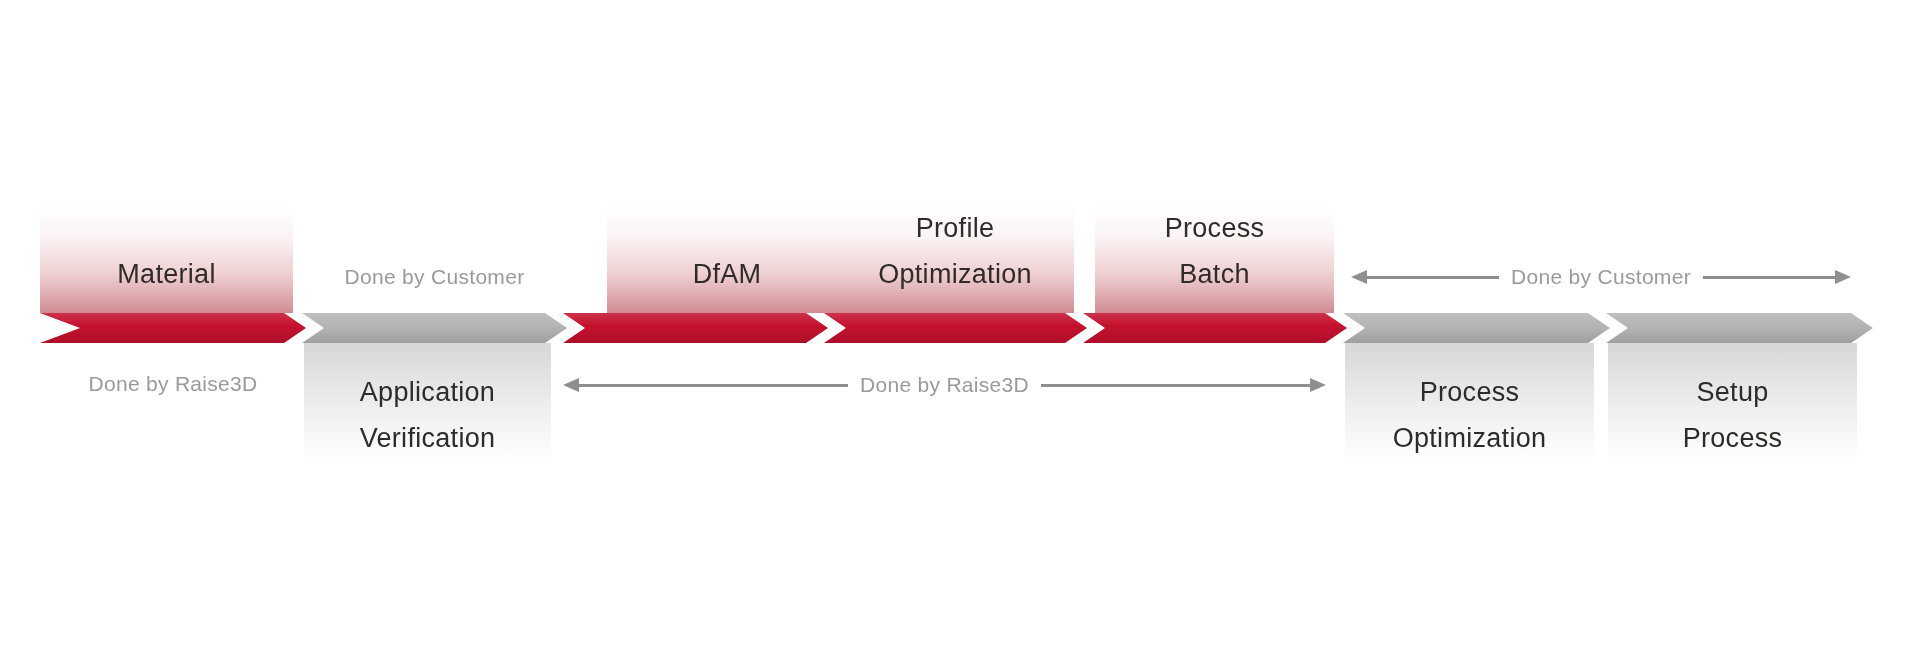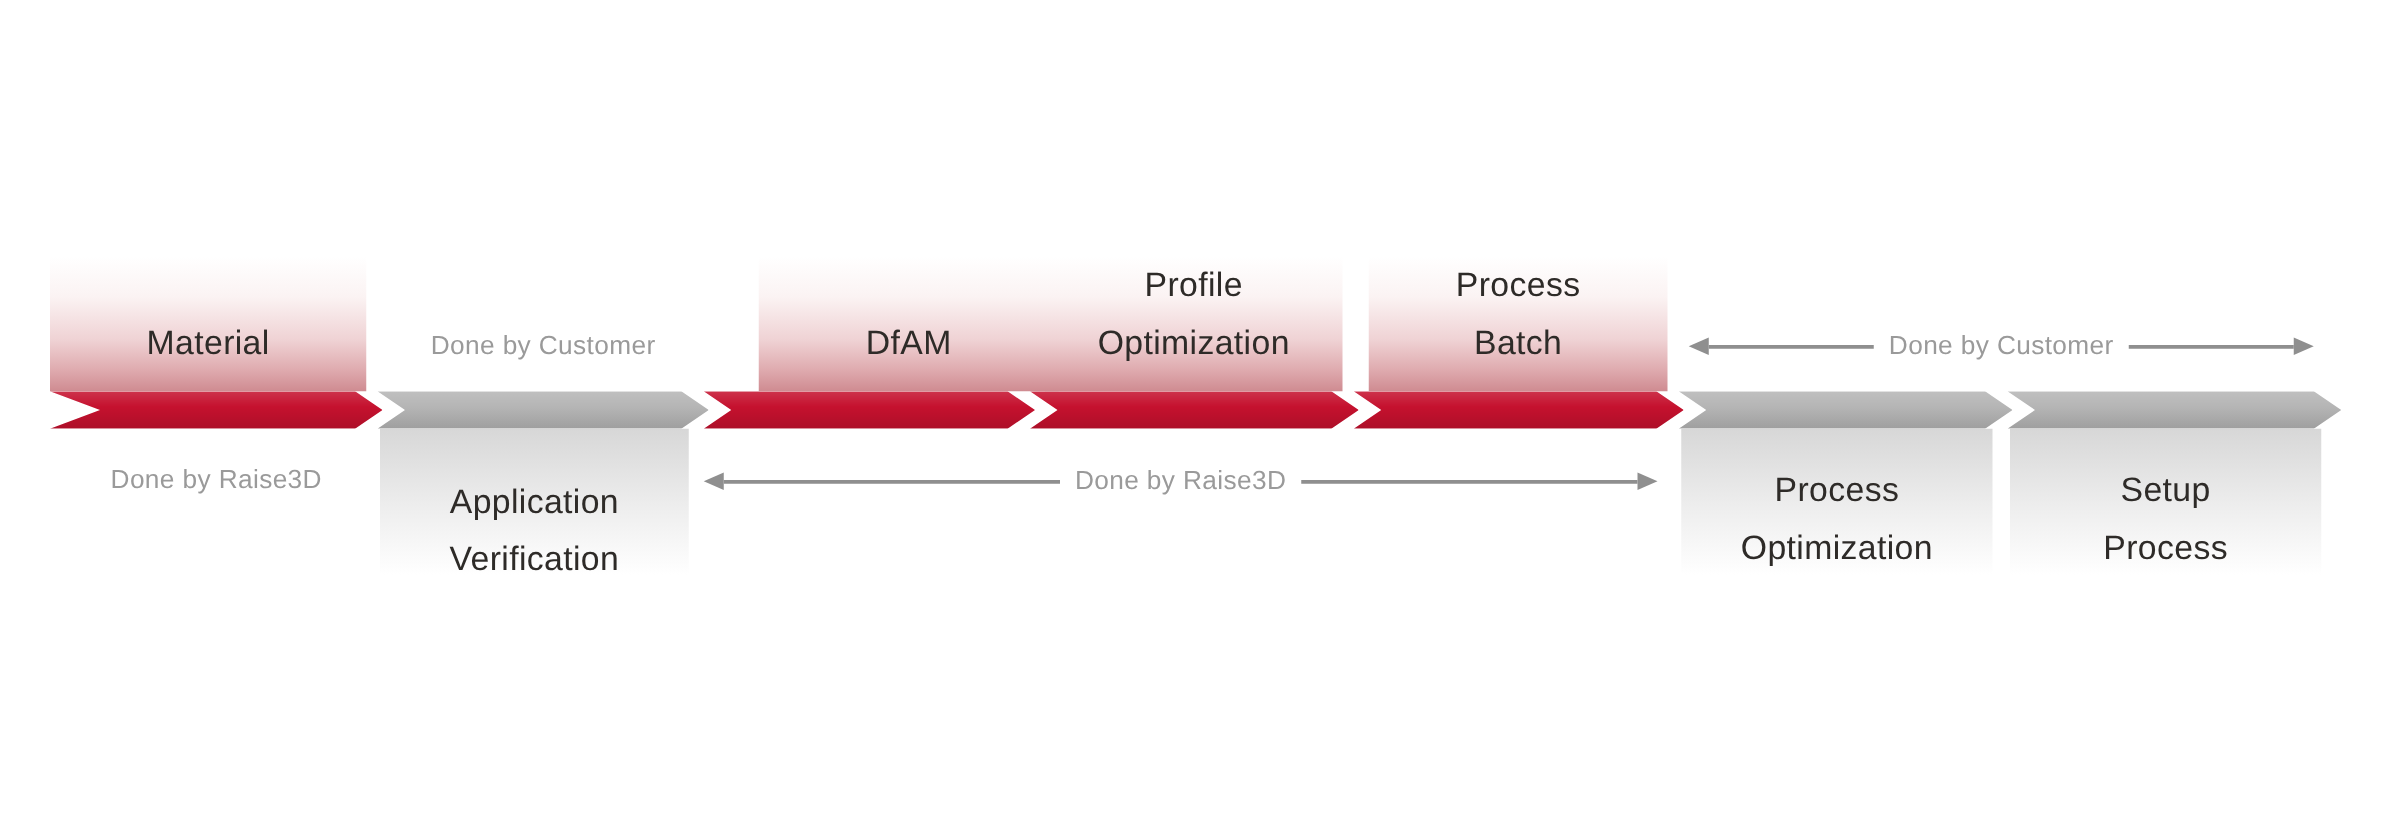--- a/index.html
+++ b/index.html
@@ -75,21 +75,21 @@
   </div>
   <div class="box-above" style="left:836px;width:238px;">
     <div class="step-line">Profile</div>
     <div class="step-line">Optimization</div>
   </div>
   <div class="box-above" style="left:1095px;width:239px;">
     <div class="step-line">Process</div>
     <div class="step-line">Batch</div>
   </div>
 
-  <div class="box-below" style="left:304px;width:247px;justify-content:flex-end;">
+  <div class="box-below" style="left:304px;width:247px;">
     <div class="step-line">Application</div>
     <div class="step-line">Verification</div>
   </div>
   <div class="box-below" style="left:1345px;width:249px;">
     <div class="step-line">Process</div>
     <div class="step-line">Optimization</div>
   </div>
   <div class="box-below" style="left:1608px;width:249px;">
     <div class="step-line">Setup</div>
     <div class="step-line">Process</div>

